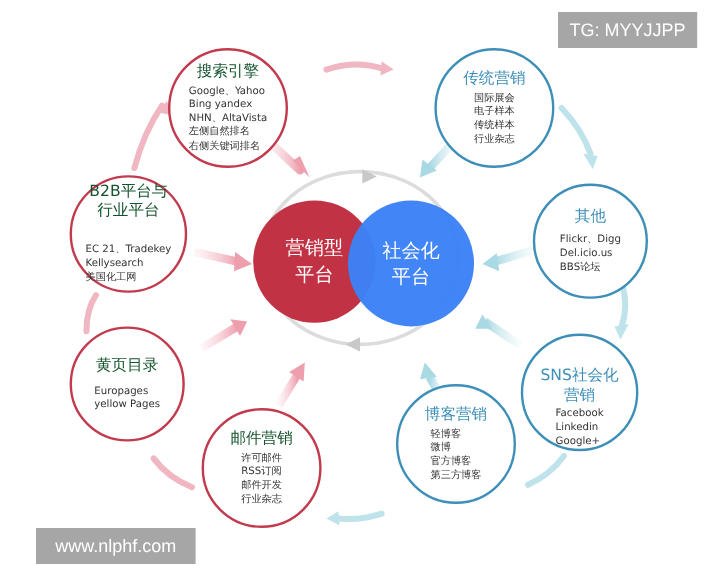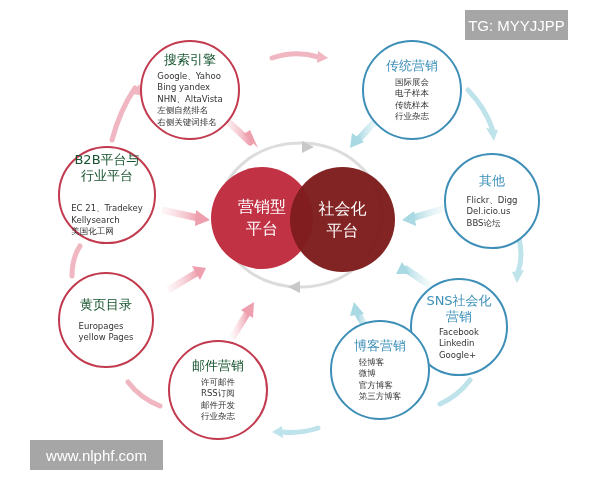--- a/index.html
+++ b/index.html
@@ -13,21 +13,21 @@
   .node.blue { border:2.5px solid #3d8fb8; }
   .node .title { font-size:13px; line-height:16px; margin-bottom:3px; }
   .node.red .title { color:#14532d; }
   .node.blue .title { color:#3d8fb8; }
   .node .items { font-size:8.5px; line-height:11.5px; color:#333; }
   .node .items div { white-space:nowrap; }
   .node .items.left { text-align:left; }
   .core { position:absolute; border-radius:50%; display:flex; flex-direction:column;
           align-items:center; justify-content:center; color:#fff; font-size:16px; line-height:22px; text-align:center; }
   .core.red { background:#c13245; }
-  .core.blue { background:#7f1d1d; opacity:0.97; }
+  .core.blue { background:#3b82f6; opacity:0.97; }
   .badge { position:absolute; background:#a6a6a6; color:#fff; font-family:"Liberation Sans",sans-serif; font-size:15px; 
            display:flex; align-items:center; justify-content:center; }
 </style>
 </head>
 <body>
 
 <div id="stage">
 
   <svg class="bg" width="600" height="480" viewBox="0 0 600 480">
     <defs>
@@ -155,21 +155,21 @@
 
   <div class="node blue" style="left:444px; top:153px; width:96px; height:96px;">
     <div class="title" style="margin-bottom:6px;">其他</div>
     <div class="items left">
       <div>Flickr、Digg</div>
       <div>Del.icio.us</div>
       <div>BBS论坛</div>
     </div>
   </div>
 
-  <div class="node blue" style="left:410px; top:278px; width:98px; height:98px;">
+  <div class="node blue" style="left:434px; top:278px; width:98px; height:98px;justify-content:flex-end;">
     <div class="title" style="margin-bottom:2px;">
       <div>SNS社会化</div>
       <div>营销</div>
     </div>
     <div class="items left">
       <div>Facebook</div>
       <div>Linkedin</div>
       <div>Google+</div>
     </div>
   </div>
@@ -177,19 +177,19 @@
   <div class="node blue" style="left:330px; top:320px; width:100px; height:100px;">
     <div class="title">博客营销</div>
     <div class="items left">
       <div>轻博客</div>
       <div>微博</div>
       <div>官方博客</div>
       <div>第三方博客</div>
     </div>
   </div>
 
-  <div class="badge" style="left:465px; top:10px; width:103px; height:30px;">
+  <div class="badge" style="left:465px; top:10px; width:116px; height:30px;">
     <span>TG: MYYJJPP</span>
   </div>
   <div class="badge" style="left:10px; top:440px; width:133px; height:30px;margin-left:20px;">
     <span>www.nlphf.com</span>
   </div>
 </div>
 
 </body></html>

